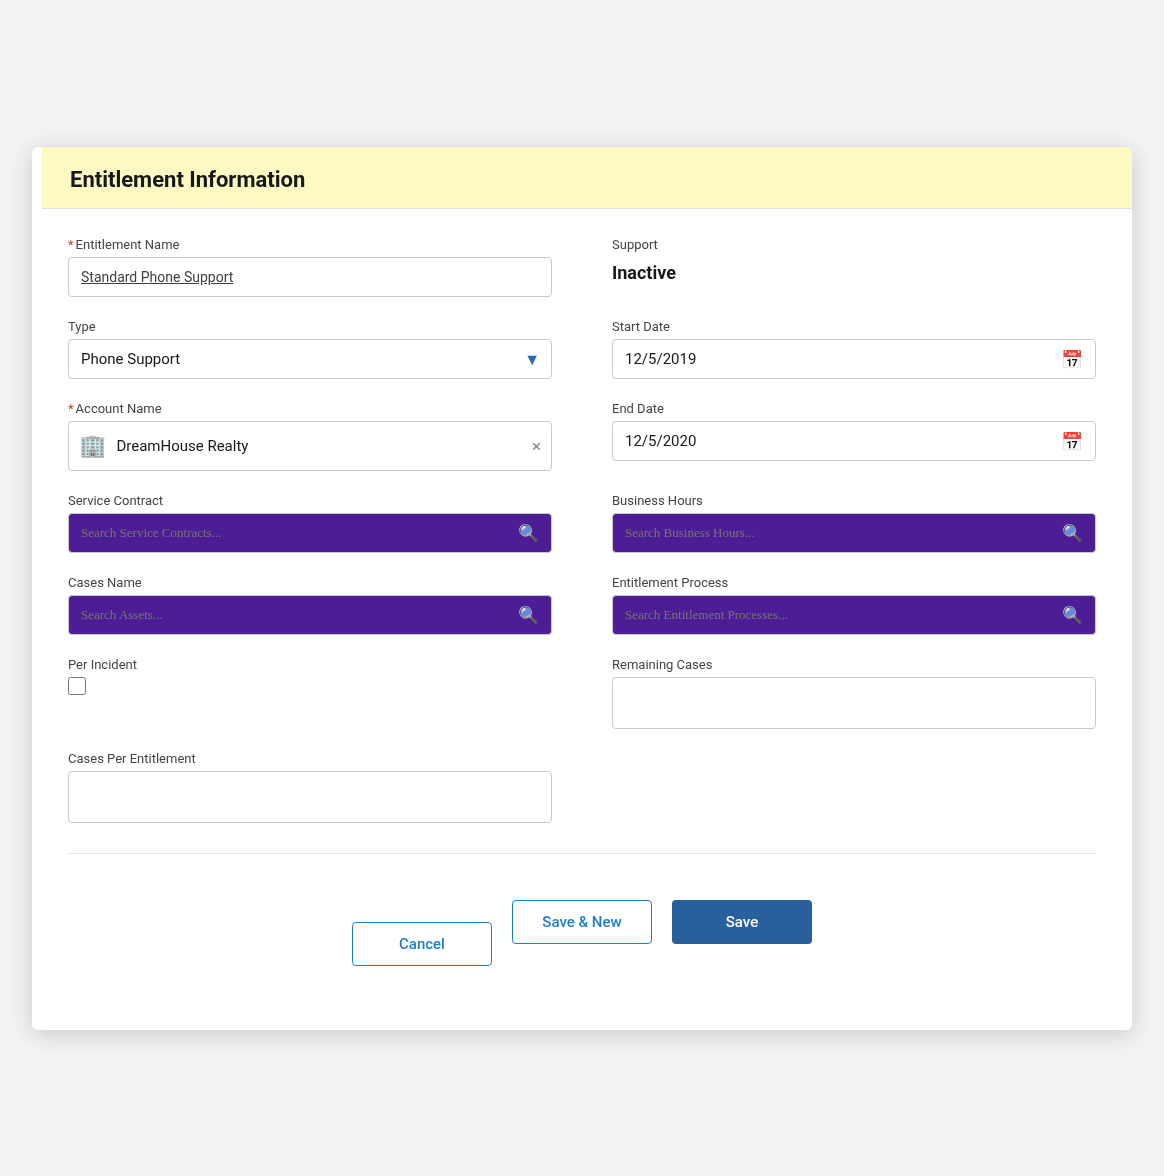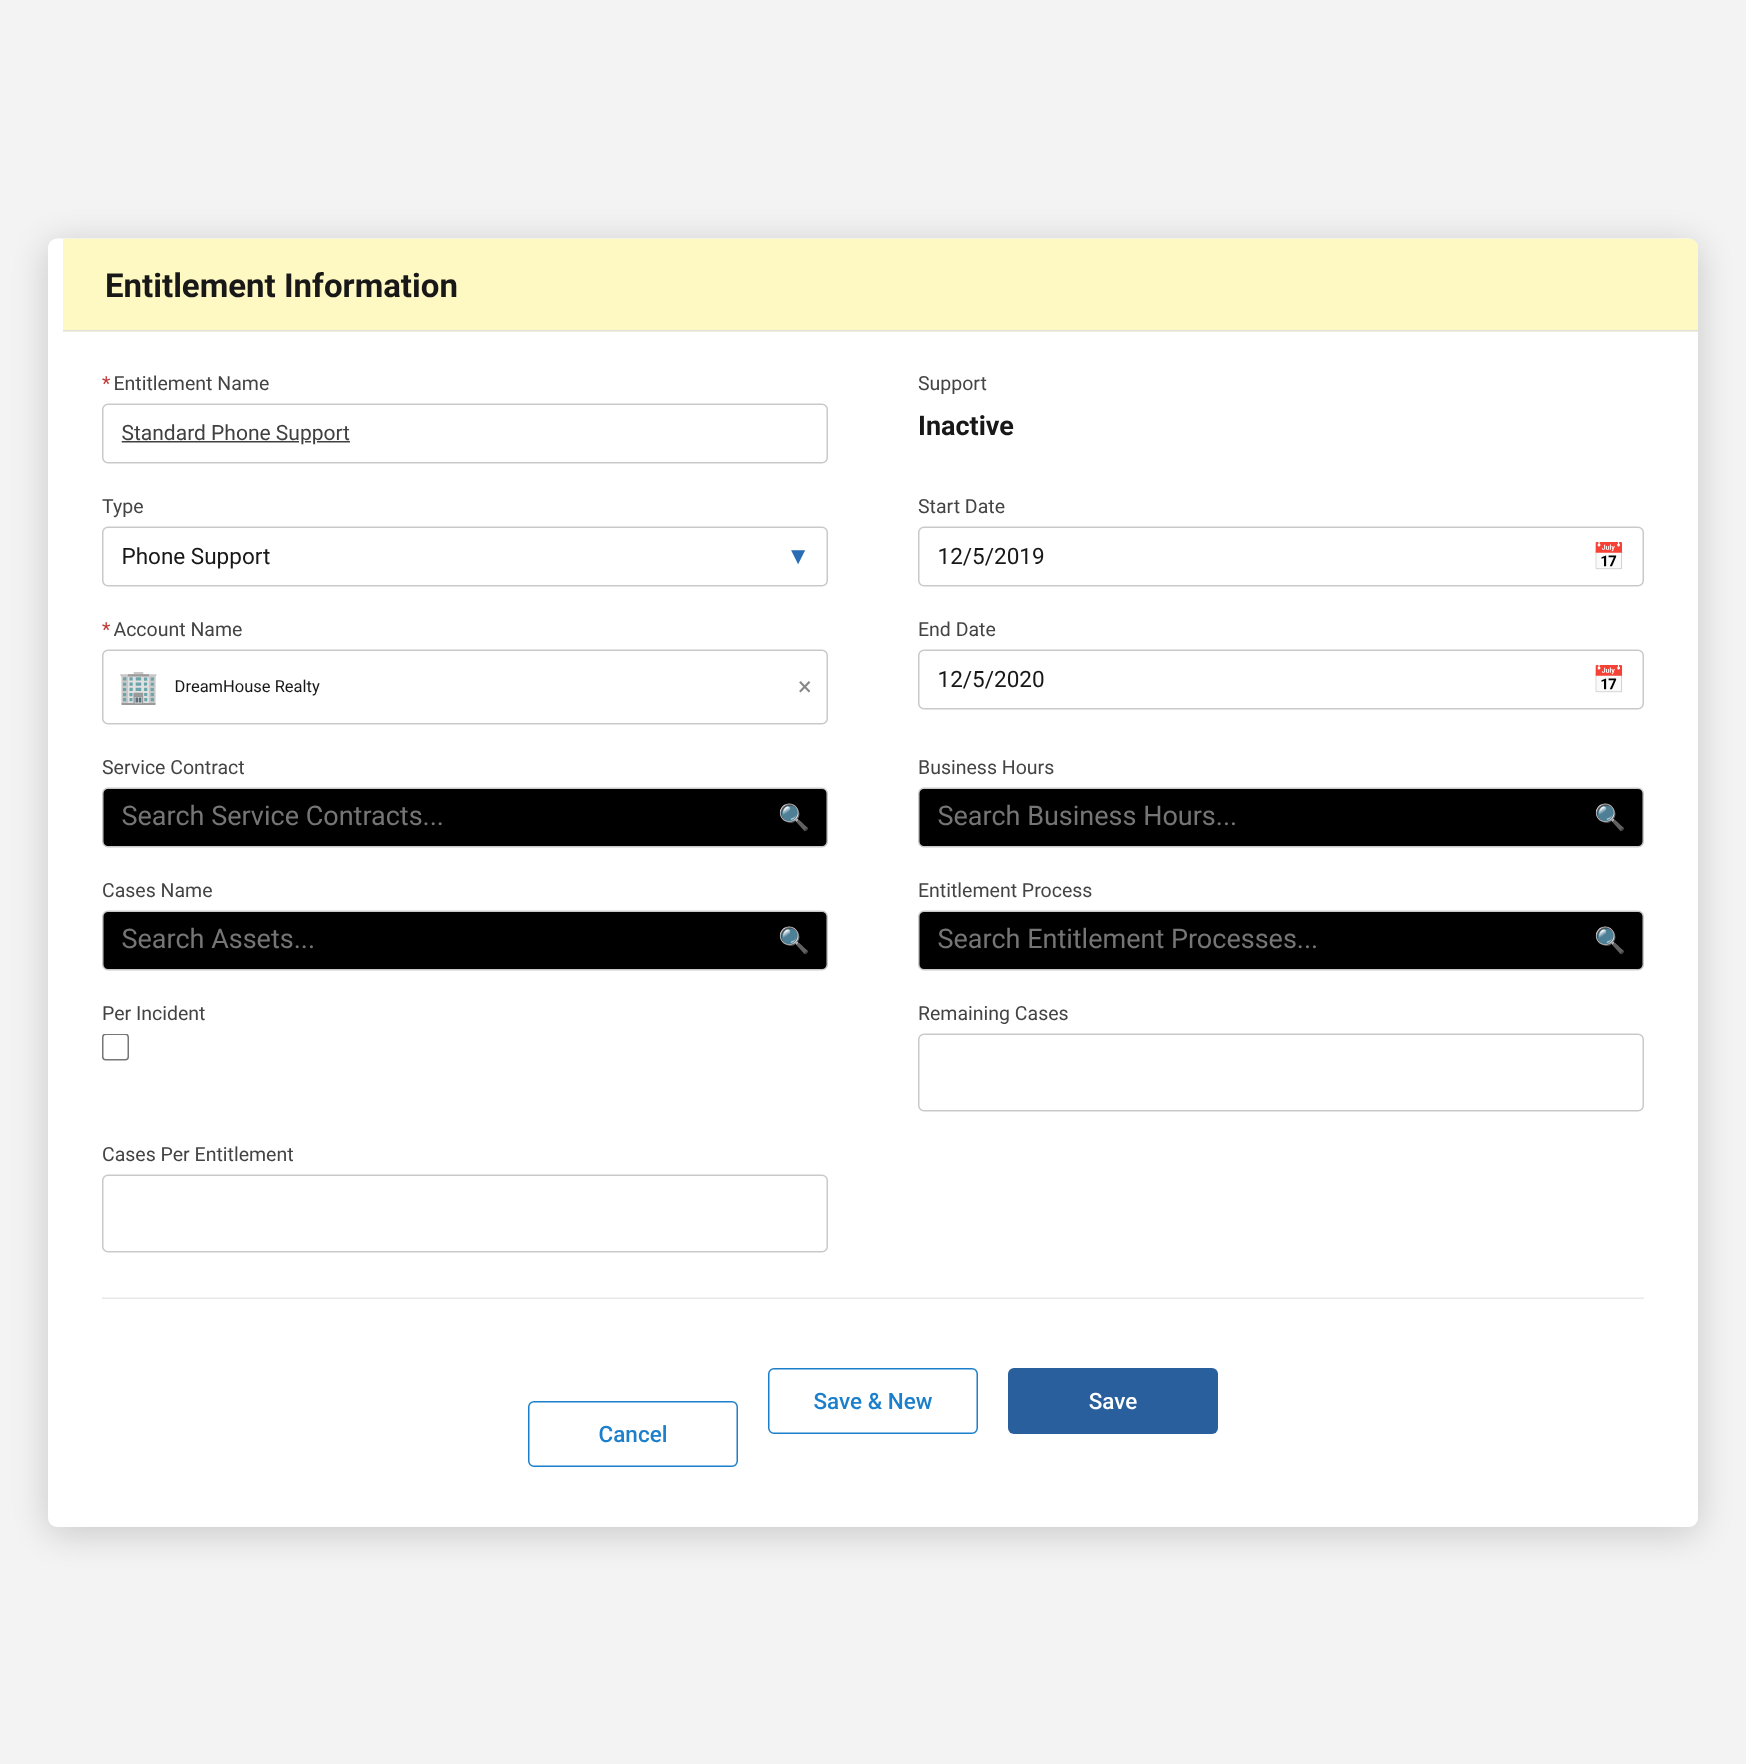--- a/index.html
+++ b/index.html
@@ -33,21 +33,21 @@
       margin-left: 10px;
     }
 
     .modal-header h1 {
       font-size: 22px;
       font-weight: 700;
       color: #181818;
     }
 
     .modal-body {
-      padding: 28px 36px 8px 36px;
+      padding: 28px 36px 32px 36px;
     }
 
     .form-grid {
       display: grid;
       grid-template-columns: 1fr 1fr;
       gap: 0 60px;
     }
 
     .form-group {
       margin-bottom: 22px;
@@ -154,21 +154,21 @@
     }
 
     .account-icon {
       color: #5c7fa8;
       font-size: 22px;
       flex-shrink: 0;
     }
 
     .account-name {
       flex: 1;
-      font-size: 11px;
+      font-size: 15px;
       color: #181818;
     }
 
     .account-clear {
       color: #888;
       font-size: 17px;
       cursor: pointer;
       flex-shrink: 0;
     }
 
@@ -176,24 +176,25 @@
       position: relative;
       width: 100%;
     }
 
     .search-wrapper input {
       width: 100%;
       height: 40px;
       border: 1px solid #c9c9c9;
       border-radius: 4px;
       padding: 0 38px 0 12px;
-      font-size: 18px;
+      font-size: 13px;
       color: #888;
-      background: #000000;
+      background: #4c1d95;
       outline: none;
+      font-family: Liberation Serif, serif;
     }
 
     .search-icon {
       position: absolute;
       right: 12px;
       top: 50%;
       transform: translateY(-50%);
       color: #aaa;
       font-size: 17px;
       pointer-events: none;

